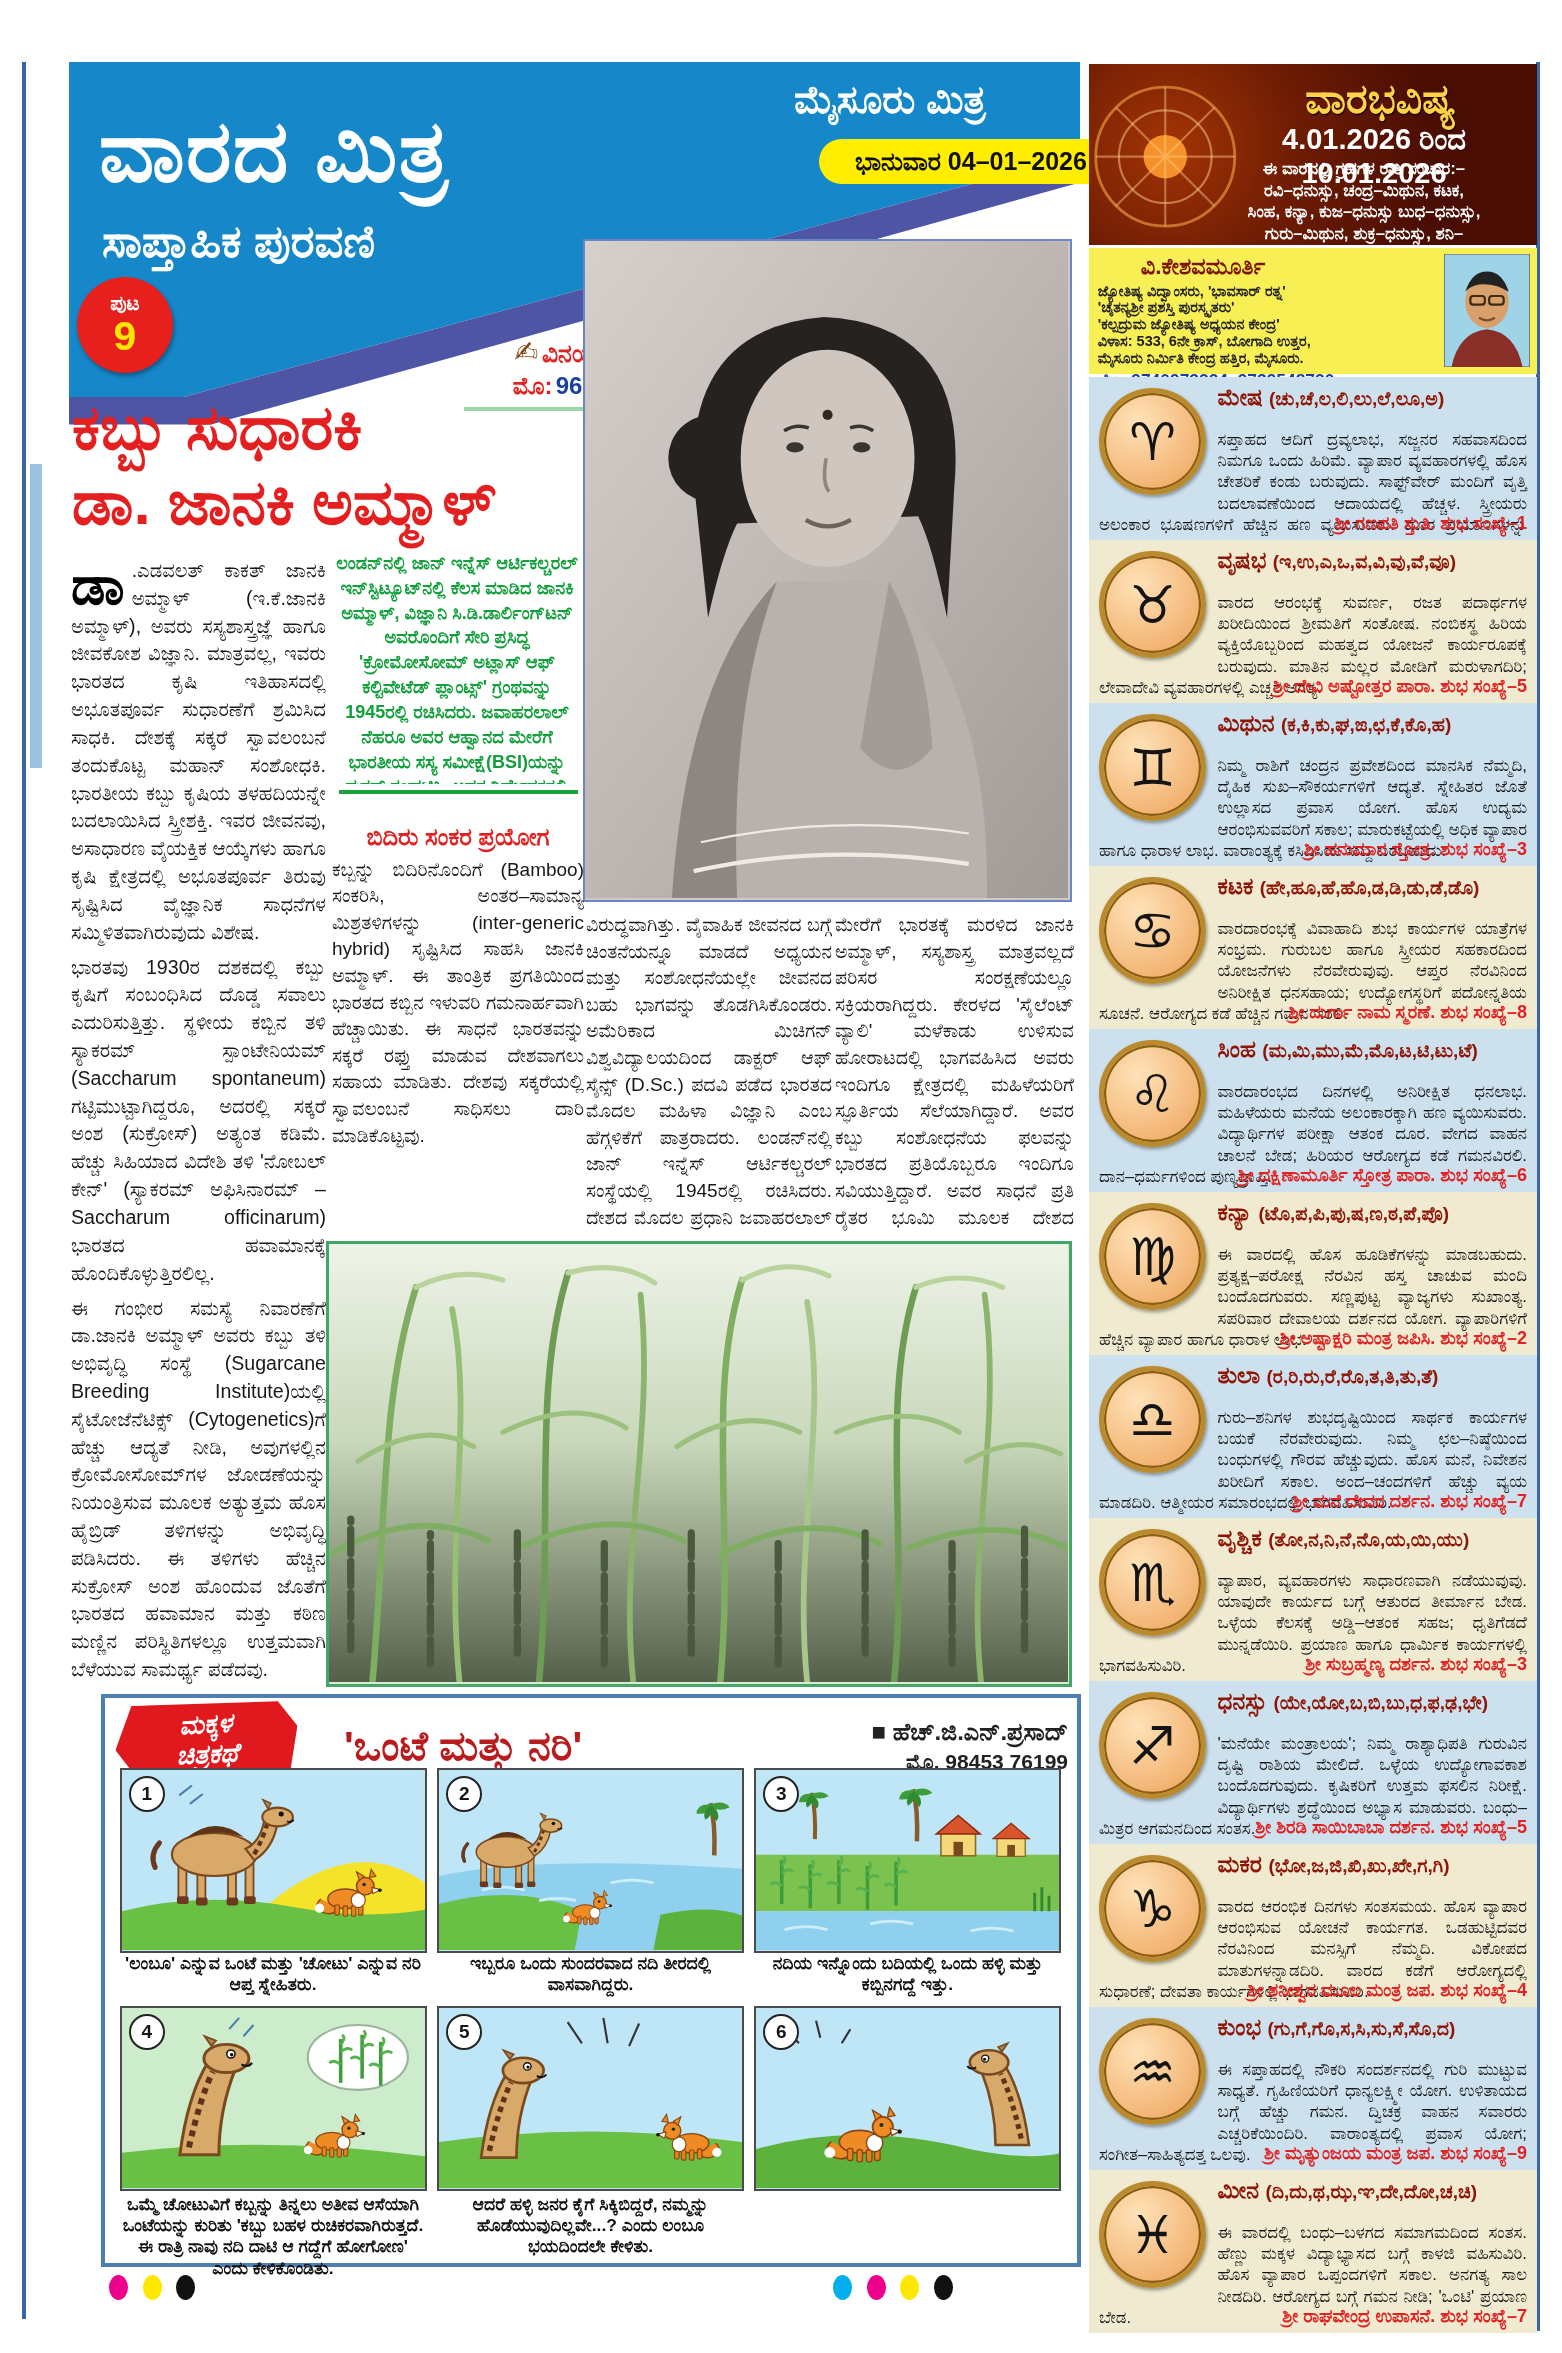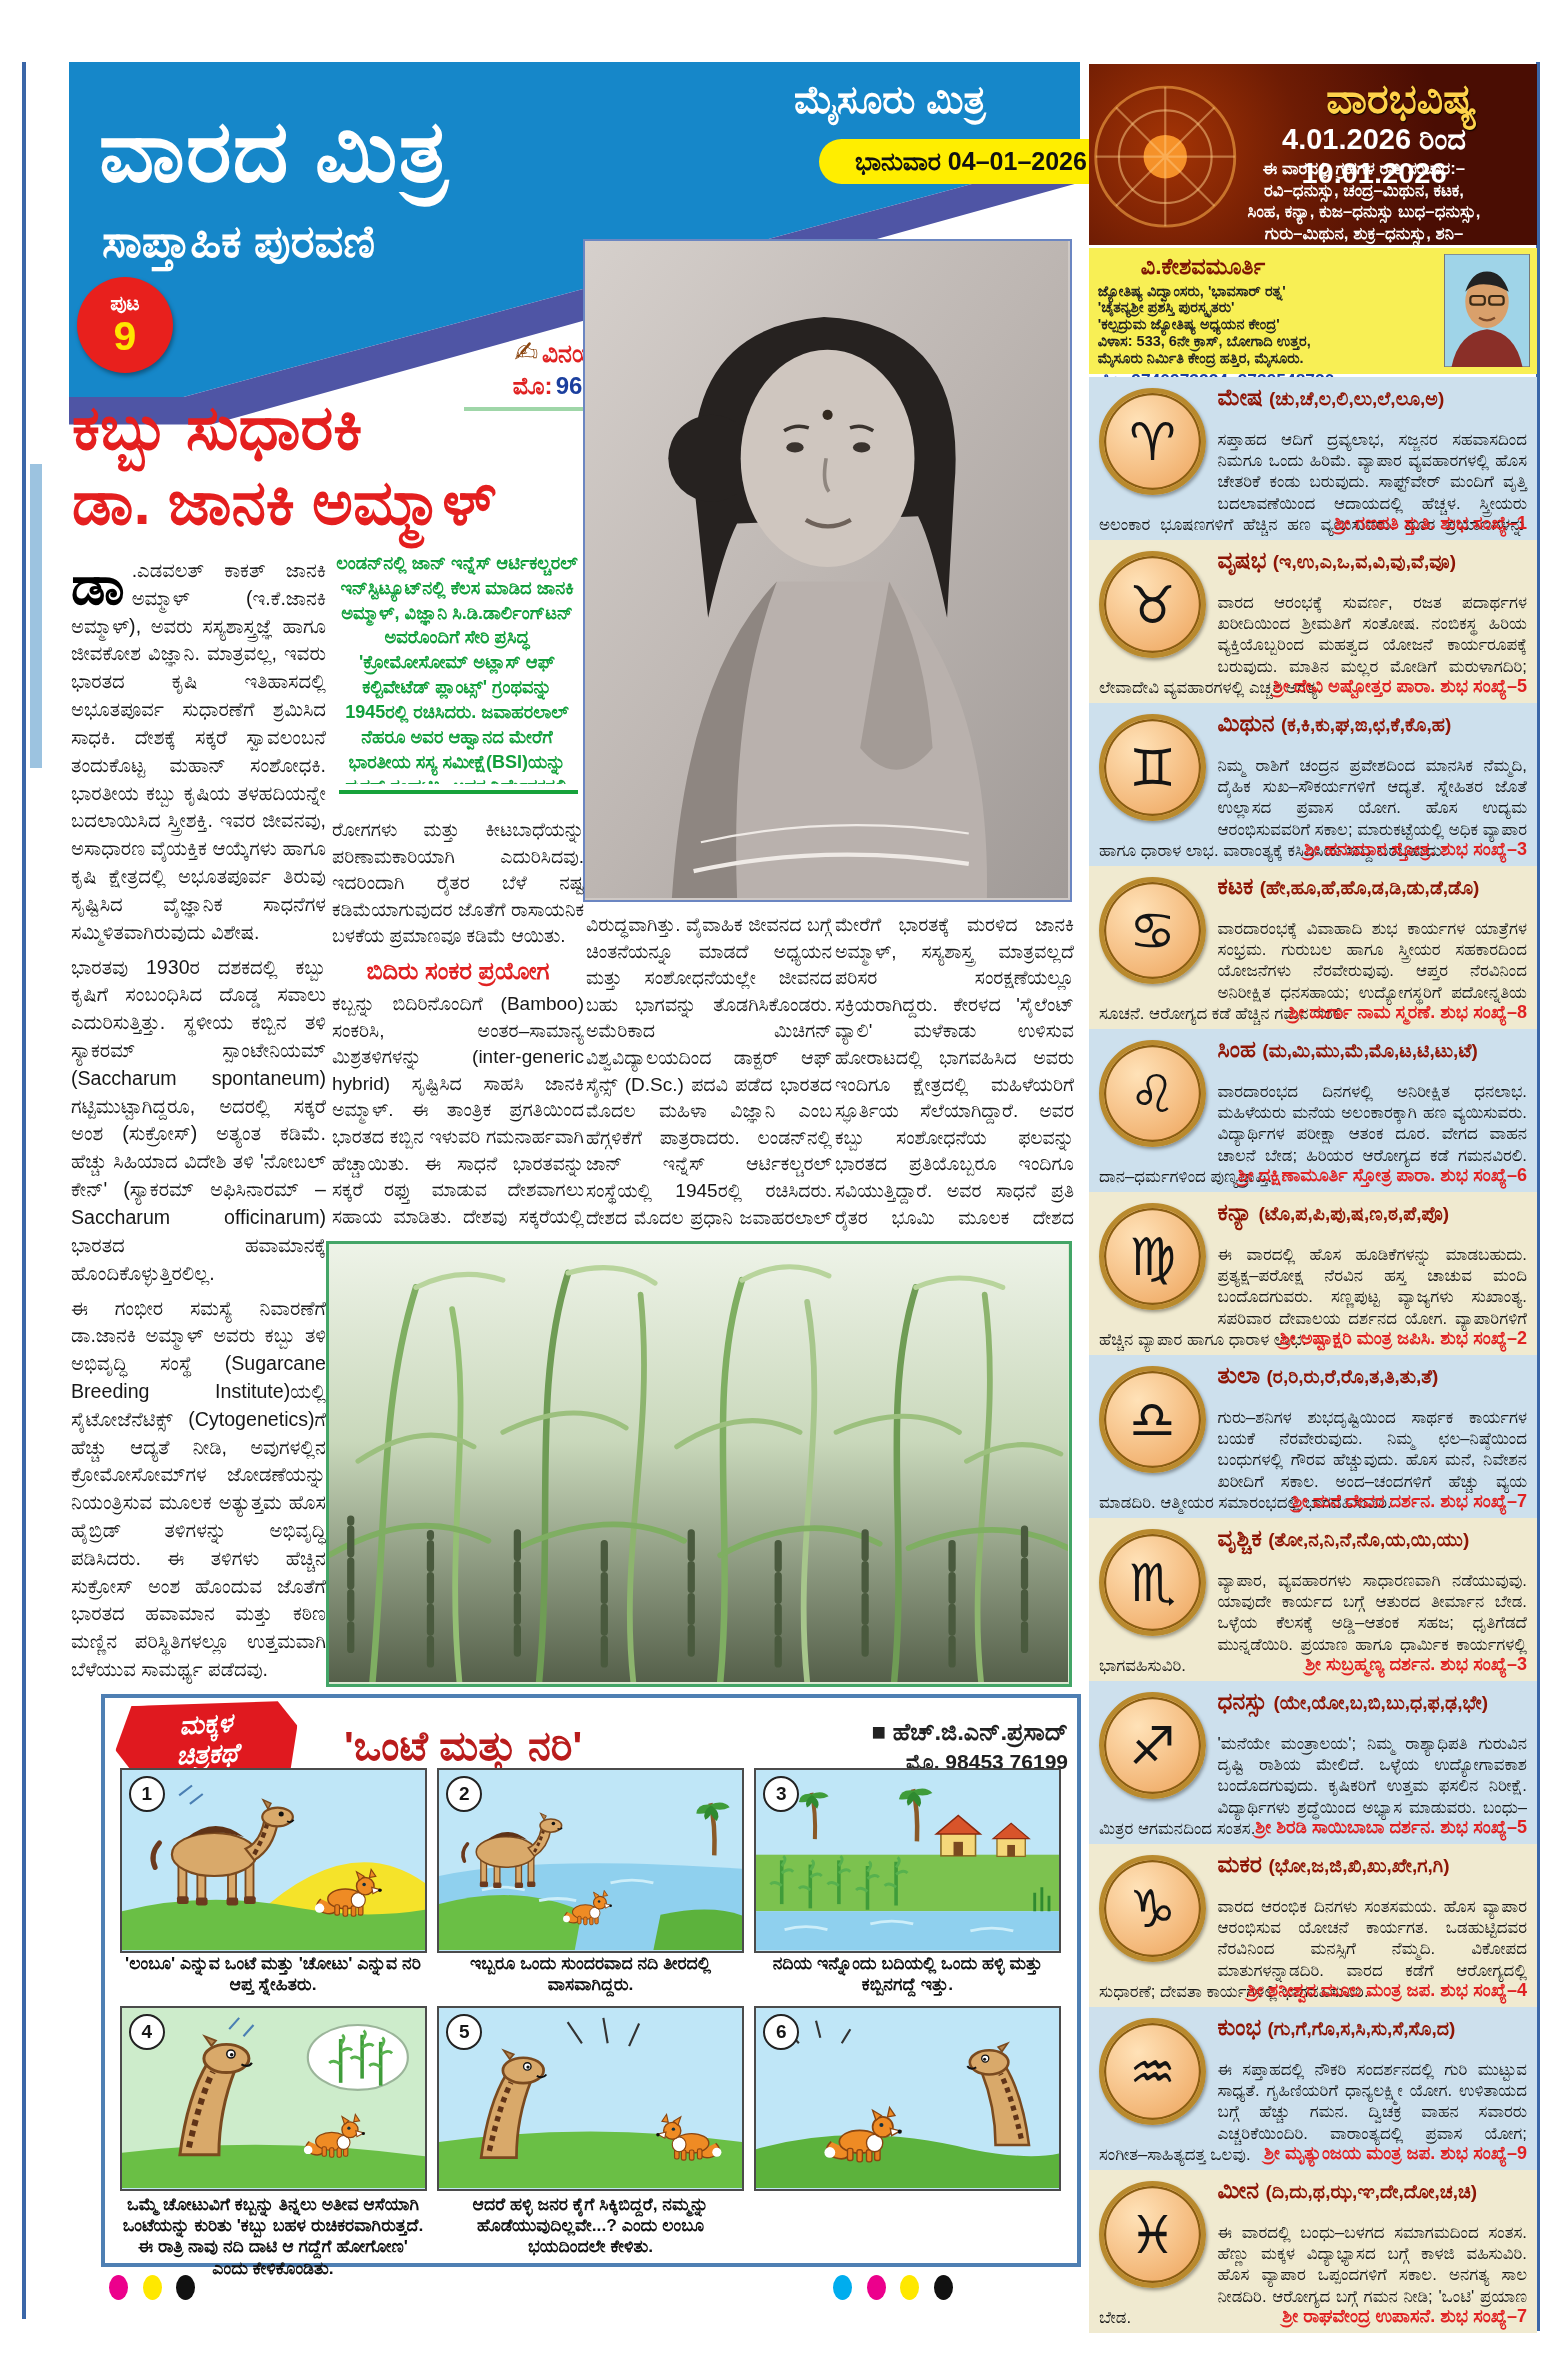--- a/index.html
+++ b/index.html
@@ -211,21 +211,20 @@
   <div class="abs" style="left:339px;top:790px;width:239px;height:4.3px;background:#17a23b"></div>
 
   <div class="abs" style="left:71px;top:557px;width:255px;height:1128px;overflow:hidden">
     <p class="bodytext"><span class="dropcap">ಡಾ</span><span>.ಎಡವಲತ್ ಕಾಕತ್ ಜಾನಕಿ ಅಮ್ಮಾಳ್ (ಇ.ಕೆ.ಜಾನಕಿ ಅಮ್ಮಾಳ್), ಅವರು ಸಸ್ಯಶಾಸ್ತ್ರಜ್ಞೆ ಹಾಗೂ ಜೀವಕೋಶ ವಿಜ್ಞಾನಿ. ಮಾತ್ರವಲ್ಲ, ಇವರು ಭಾರತದ ಕೃಷಿ ಇತಿಹಾಸದಲ್ಲಿ ಅಭೂತಪೂರ್ವ ಸುಧಾರಣೆಗೆ ಶ್ರಮಿಸಿದ ಸಾಧಕಿ. ದೇಶಕ್ಕೆ ಸಕ್ಕರೆ ಸ್ವಾವಲಂಬನೆ ತಂದುಕೊಟ್ಟ ಮಹಾನ್ ಸಂಶೋಧಕಿ. ಭಾರತೀಯ ಕಬ್ಬು ಕೃಷಿಯ ತಳಹದಿಯನ್ನೇ ಬದಲಾಯಿಸಿದ ಸ್ತ್ರೀಶಕ್ತಿ. ಇವರ ಜೀವನವು, ಅಸಾಧಾರಣ ವೈಯಕ್ತಿಕ ಆಯ್ಕೆಗಳು ಹಾಗೂ ಕೃಷಿ ಕ್ಷೇತ್ರದಲ್ಲಿ ಅಭೂತಪೂರ್ವ ತಿರುವು ಸೃಷ್ಟಿಸಿದ ವೈಜ್ಞಾನಿಕ ಸಾಧನೆಗಳ ಸಮ್ಮಿಳಿತವಾಗಿರುವುದು ವಿಶೇಷ.</span></p>
     <p class="bodytext">ಭಾರತವು 1930ರ ದಶಕದಲ್ಲಿ ಕಬ್ಬು ಕೃಷಿಗೆ ಸಂಬಂಧಿಸಿದ ದೊಡ್ಡ ಸವಾಲು ಎದುರಿಸುತ್ತಿತ್ತು. ಸ್ಥಳೀಯ ಕಬ್ಬಿನ ತಳಿ ಸ್ಯಾಕರಮ್ ಸ್ಪಾಂಟೇನಿಯಮ್ (Saccharum spontaneum) ಗಟ್ಟಿಮುಟ್ಟಾಗಿದ್ದರೂ, ಅದರಲ್ಲಿ ಸಕ್ಕರೆ ಅಂಶ (ಸುಕ್ರೋಸ್) ಅತ್ಯಂತ ಕಡಿಮೆ. ಹೆಚ್ಚು ಸಿಹಿಯಾದ ವಿದೇಶಿ ತಳಿ 'ನೋಬಲ್ ಕೇನ್' (ಸ್ಯಾಕರಮ್ ಅಫಿಸಿನಾರಮ್ – Saccharum officinarum) ಭಾರತದ ಹವಾಮಾನಕ್ಕೆ ಹೊಂದಿಕೊಳ್ಳುತ್ತಿರಲಿಲ್ಲ.</p>
     <p class="bodytext">ಈ ಗಂಭೀರ ಸಮಸ್ಯೆ ನಿವಾರಣೆಗೆ ಡಾ.ಜಾನಕಿ ಅಮ್ಮಾಳ್ ಅವರು ಕಬ್ಬು ತಳಿ ಅಭಿವೃದ್ಧಿ ಸಂಸ್ಥೆ (Sugarcane Breeding Institute)ಯಲ್ಲಿ ಸೈಟೋಜೆನೆಟಿಕ್ಸ್ (Cytogenetics)ಗೆ ಹೆಚ್ಚು ಆದ್ಯತೆ ನೀಡಿ, ಅವುಗಳಲ್ಲಿನ ಕ್ರೋಮೋಸೋಮ್‌ಗಳ ಜೋಡಣೆಯನ್ನು ನಿಯಂತ್ರಿಸುವ ಮೂಲಕ ಅತ್ಯುತ್ತಮ ಹೊಸ ಹೈಬ್ರಿಡ್ ತಳಿಗಳನ್ನು ಅಭಿವೃದ್ಧಿ ಪಡಿಸಿದರು. ಈ ತಳಿಗಳು ಹೆಚ್ಚಿನ ಸುಕ್ರೋಸ್ ಅಂಶ ಹೊಂದುವ ಜೊತೆಗೆ ಭಾರತದ ಹವಾಮಾನ ಮತ್ತು ಕಠಿಣ ಮಣ್ಣಿನ ಪರಿಸ್ಥಿತಿಗಳಲ್ಲೂ ಉತ್ತಮವಾಗಿ ಬೆಳೆಯುವ ಸಾಮರ್ಥ್ಯ ಪಡೆದವು.</p>
 
   </div>
 
   <div class="abs" style="left:332px;top:817px;width:252px;height:418px;overflow:hidden">
-    <p class="bodytext smalltext">ರೋಗಗಳು ಮತ್ತು ಕೀಟಬಾಧೆಯನ್ನು ಪರಿಣಾಮಕಾರಿಯಾಗಿ ಎದುರಿಸಿದವು. ಇದರಿಂದಾಗಿ ರೈತರ ಬೆಳೆ ನಷ್ಟ ಕಡಿಮೆಯಾಗುವುದರ ಜೊತೆಗೆ ರಾಸಾಯನಿಕ ಬಳಕೆಯ ಪ್ರಮಾಣವೂ ಕಡಿಮೆ ಆಯಿತು.</p>
     <div class="redhead">ಬಿದಿರು ಸಂಕರ ಪ್ರಯೋಗ</div>
     <p class="bodytext smalltext">ಕಬ್ಬನ್ನು ಬಿದಿರಿನೊಂದಿಗೆ (Bamboo) ಸಂಕರಿಸಿ, ಅಂತರ–ಸಾಮಾನ್ಯ ಮಿಶ್ರತಳಿಗಳನ್ನು (inter-generic hybrid) ಸೃಷ್ಟಿಸಿದ ಸಾಹಸಿ ಜಾನಕಿ ಅಮ್ಮಾಳ್. ಈ ತಾಂತ್ರಿಕ ಪ್ರಗತಿಯಿಂದ ಭಾರತದ ಕಬ್ಬಿನ ಇಳುವರಿ ಗಮನಾರ್ಹವಾಗಿ ಹೆಚ್ಚಾಯಿತು. ಈ ಸಾಧನೆ ಭಾರತವನ್ನು ಸಕ್ಕರೆ ರಫ್ತು ಮಾಡುವ ದೇಶವಾಗಲು ಸಹಾಯ ಮಾಡಿತು. ದೇಶವು ಸಕ್ಕರೆಯಲ್ಲಿ ಸ್ವಾವಲಂಬನೆ ಸಾಧಿಸಲು ದಾರಿ ಮಾಡಿಕೊಟ್ಟವು.</p>
 
   </div>
 
   <div class="abs" style="left:586px;top:912px;width:246px;height:324px;overflow:hidden">
     <p class="bodytext smalltext">ವಿರುದ್ಧವಾಗಿತ್ತು. ವೈವಾಹಿಕ ಜೀವನದ ಬಗ್ಗೆ ಚಿಂತನೆಯನ್ನೂ ಮಾಡದೆ ಅಧ್ಯಯನ ಮತ್ತು ಸಂಶೋಧನೆಯಲ್ಲೇ ಜೀವನದ ಬಹು ಭಾಗವನ್ನು ತೊಡಗಿಸಿಕೊಂಡರು. ಅಮೆರಿಕಾದ ಮಿಚಿಗನ್ ವಿಶ್ವವಿದ್ಯಾಲಯದಿಂದ ಡಾಕ್ಟರ್ ಆಫ್ ಸೈನ್ಸ್ (D.Sc.) ಪದವಿ ಪಡೆದ ಭಾರತದ ಮೊದಲ ಮಹಿಳಾ ವಿಜ್ಞಾನಿ ಎಂಬ ಹೆಗ್ಗಳಿಕೆಗೆ ಪಾತ್ರರಾದರು. ಲಂಡನ್‌ನಲ್ಲಿ ಜಾನ್ ಇನ್ನೆಸ್ ಆರ್ಟಿಕಲ್ಚರಲ್ ಸಂಸ್ಥೆಯಲ್ಲಿ 1945ರಲ್ಲಿ ರಚಿಸಿದರು. ದೇಶದ ಮೊದಲ ಪ್ರಧಾನಿ ಜವಾಹರಲಾಲ್ ನೆಹರೂ ಅವರ ಆಹ್ವಾನದ</p>
   </div>
 
   <div class="abs" style="left:835px;top:912px;width:239px;height:324px;overflow:hidden">
@@ -367,21 +366,21 @@
 
     <div class="horohead" style="width:448px;height:181px">
       <svg class="abs" style="left:0;top:0" width="167" height="181" viewBox="0 0 230 250">
         <circle cx="105" cy="128" r="96" fill="none" stroke="#ffb24d" stroke-opacity=".55" stroke-width="4"></circle>
         <circle cx="105" cy="128" r="64" fill="none" stroke="#ffcf8a" stroke-opacity=".5" stroke-width="3"></circle>
         <circle cx="105" cy="128" r="30" fill="#ff9c2e" fill-opacity=".9"></circle>
         <g stroke="#ffcf8a" stroke-opacity=".45" stroke-width="3">
           <path d="M105,32 V224 M9,128 H201 M37,60 L173,196 M173,60 L37,196"></path>
         </g>
       </svg>
-      <div class="abs horotitle" style="left:175px;top:11.6px;width:275px">ವಾರಭವಿಷ್ಯ</div>
+      <div class="abs horotitle" style="left:154px;top:11.6px;width:275px">ವಾರಭವಿಷ್ಯ</div>
       <div class="abs horodate" style="left:130px;top:59px;width:310px">4.01.2026 ರಿಂದ 10.01.2026</div>
       <div class="abs transit" style="left:109px;top:94px;width:332px">ಈ ವಾರದಲ್ಲಿ ಗ್ರಹಗಳ ರಾಶಿ ಸಂಚಾರ:–
 ರವಿ–ಧನುಸ್ಸು, ಚಂದ್ರ–ಮಿಥುನ, ಕಟಕ,
 ಸಿಂಹ, ಕನ್ಯಾ, ಕುಜ–ಧನುಸ್ಸು ಬುಧ–ಧನುಸ್ಸು,
 ಗುರು–ಮಿಥುನ, ಶುಕ್ರ–ಧನುಸ್ಸು, ಶನಿ–
 ಮೀನ, ರಾಹು–ಕುಂಭ ಮತ್ತು ಕೇತು–ಸಿಂಹ.</div>
     </div>
 
     <div class="astrobox" style="width:448px;height:126px;margin-top:2.9px;padding:5.8px 8.7px;box-sizing:border-box">
       <div class="astroname" style="margin-left:43px">ವಿ.ಕೇಶವಮೂರ್ತಿ</div>

